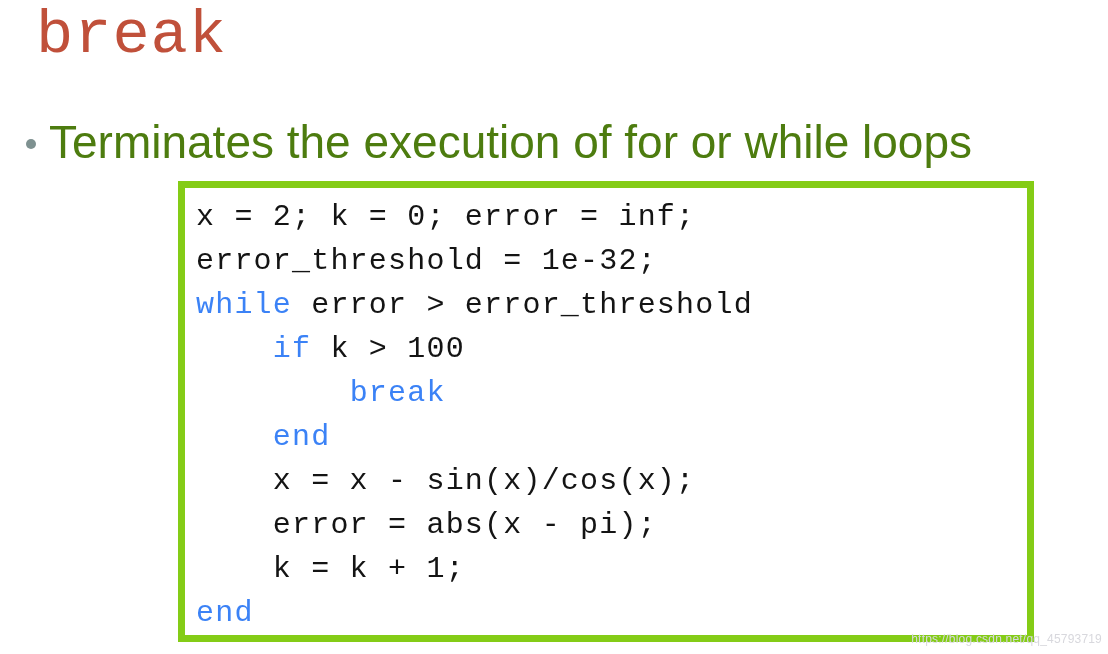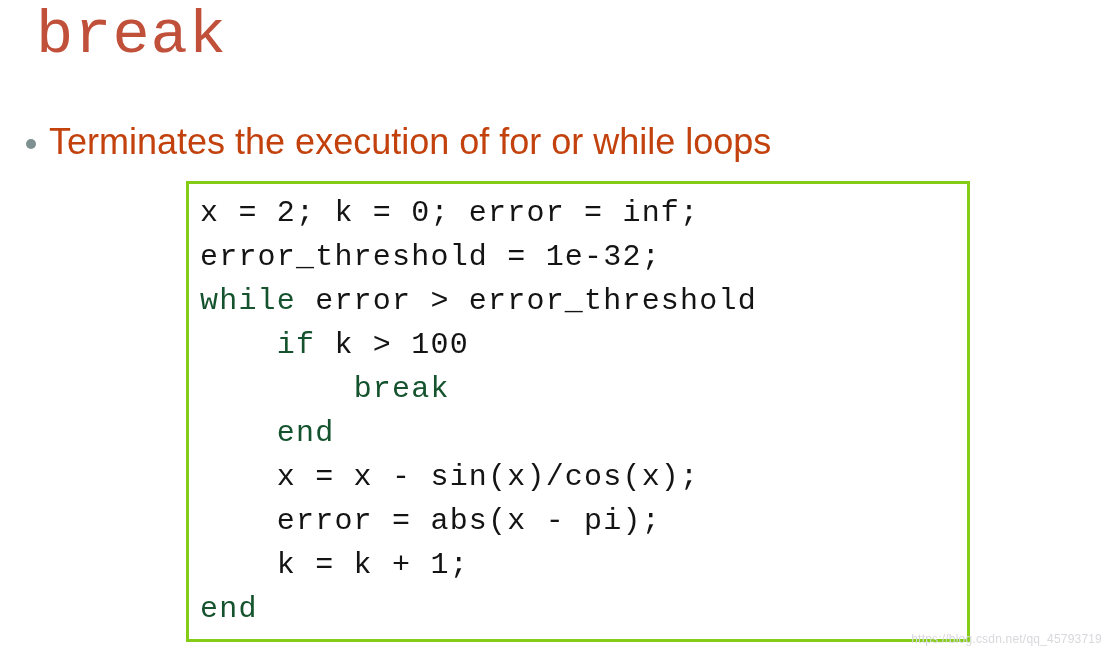--- a/index.html
+++ b/index.html
@@ -46,56 +46,56 @@
     width: 10px;
     height: 10px;
     border-radius: 50%;
     background: #7e9190;
     flex: 0 0 auto;
     margin-right: 13px;
     margin-top: 4px;
   }
   #bullet-text {
     font-family: "Liberation Sans", sans-serif;
-    font-size: 36px;
+    font-size: 46px;
     line-height: 50px;
-    color: #c2410c;
+    color: #4d7c0f;
     white-space: pre;
   }
 
   
   #code-box {
     position: absolute;
-    left: 186px;
+    left: 178px;
     top: 181px;
-    width: 784px;
+    width: 856px;
     height: 461px;
     box-sizing: border-box;
-    border: 3px solid #84cc16;
+    border: 7px solid #84cc16;
     background: #ffffff;
     overflow: hidden;
   }
   #code-lines {
     position: absolute;
     left: 11px;
     top: 7px;
     right: 0;
     font-family: "Liberation Mono", "DejaVu Sans Mono", monospace;
     font-size: 30px;
     line-height: 44px;
     color: #141414;
     white-space: pre;
     letter-spacing: 1.2px;
   }
   .code-line {
     white-space: pre;
     height: 44px;
   }
   .kw {
-    color: #14532d;
+    color: #3b82f6;
   }
 
   
   #watermark {
     position: absolute;
     right: 6px;
     bottom: 8px;
     font-family: "Liberation Sans", sans-serif;
     font-size: 12px;
     color: #d8d8dd;

